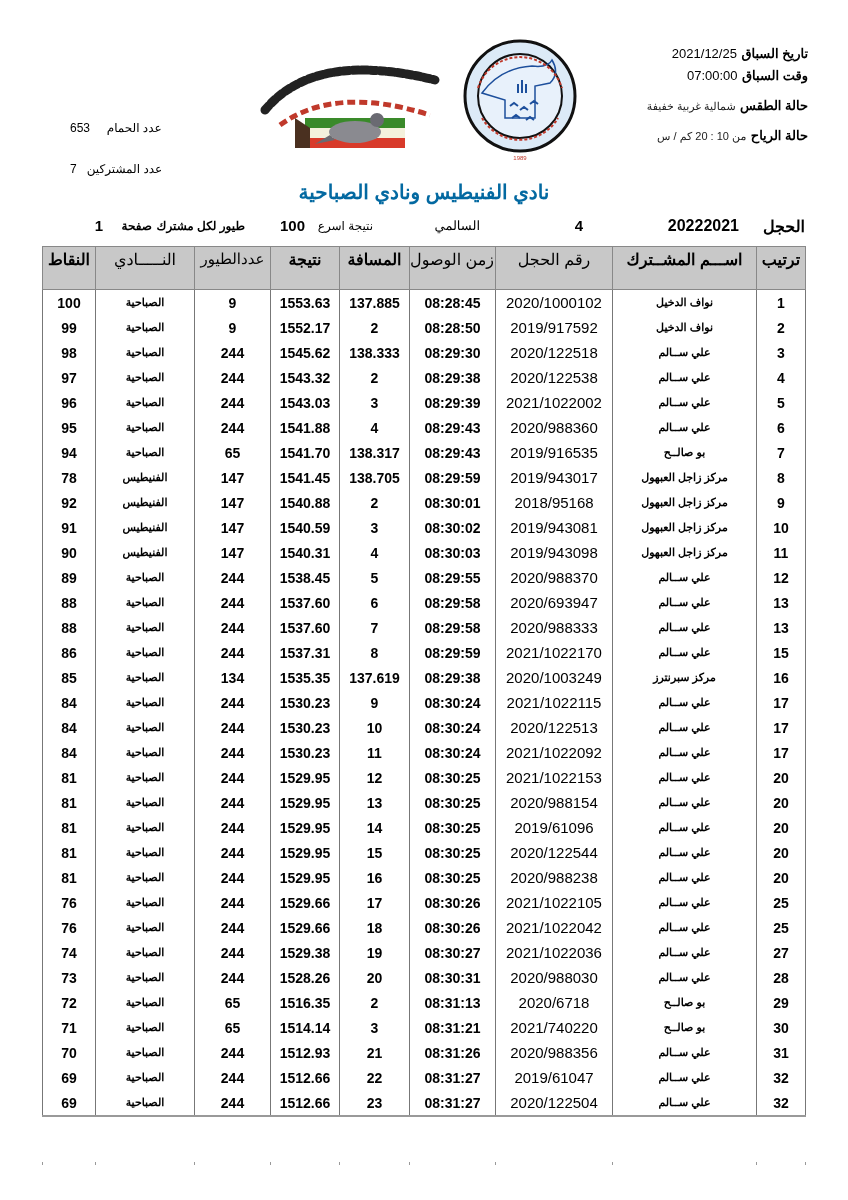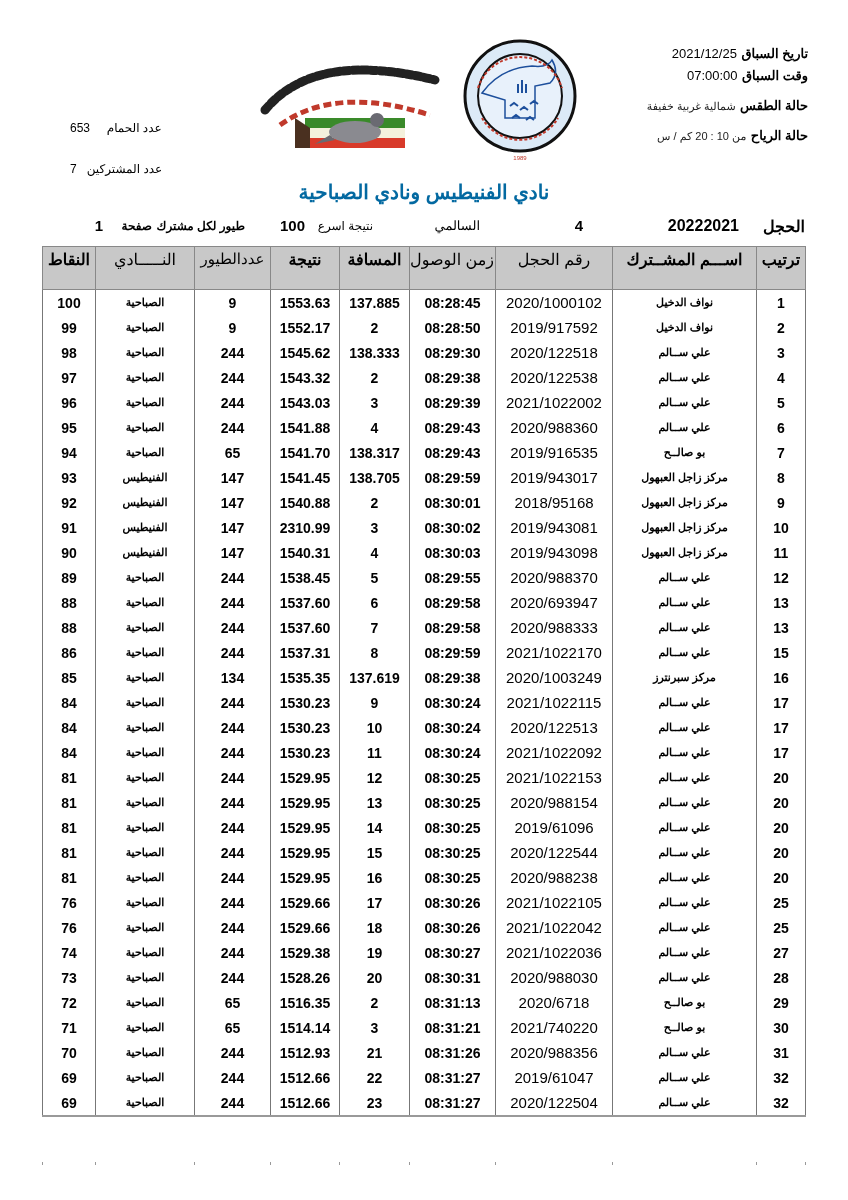--- a/index.html
+++ b/index.html
@@ -201,40 +201,40 @@
       </tr>
       <tr>
         <td>8</td>
         <td class="name">مركز زاجل العبهول</td>
         <td class="ring">2019/943017</td>
         <td>08:29:59</td>
         <td>138.705</td>
         <td>1541.45</td>
         <td>147</td>
         <td class="club">الفنيطيس</td>
-        <td>93</td>
+        <td>78</td>
       </tr>
       <tr>
         <td>9</td>
         <td class="name">مركز زاجل العبهول</td>
         <td class="ring">2018/95168</td>
         <td>08:30:01</td>
         <td>2</td>
         <td>1540.88</td>
         <td>147</td>
         <td class="club">الفنيطيس</td>
         <td>92</td>
       </tr>
       <tr>
         <td>10</td>
         <td class="name">مركز زاجل العبهول</td>
         <td class="ring">2019/943081</td>
         <td>08:30:02</td>
         <td>3</td>
-        <td>2310.99</td>
+        <td>1540.59</td>
         <td>147</td>
         <td class="club">الفنيطيس</td>
         <td>91</td>
       </tr>
       <tr>
         <td>11</td>
         <td class="name">مركز زاجل العبهول</td>
         <td class="ring">2019/943098</td>
         <td>08:30:03</td>
         <td>4</td>

